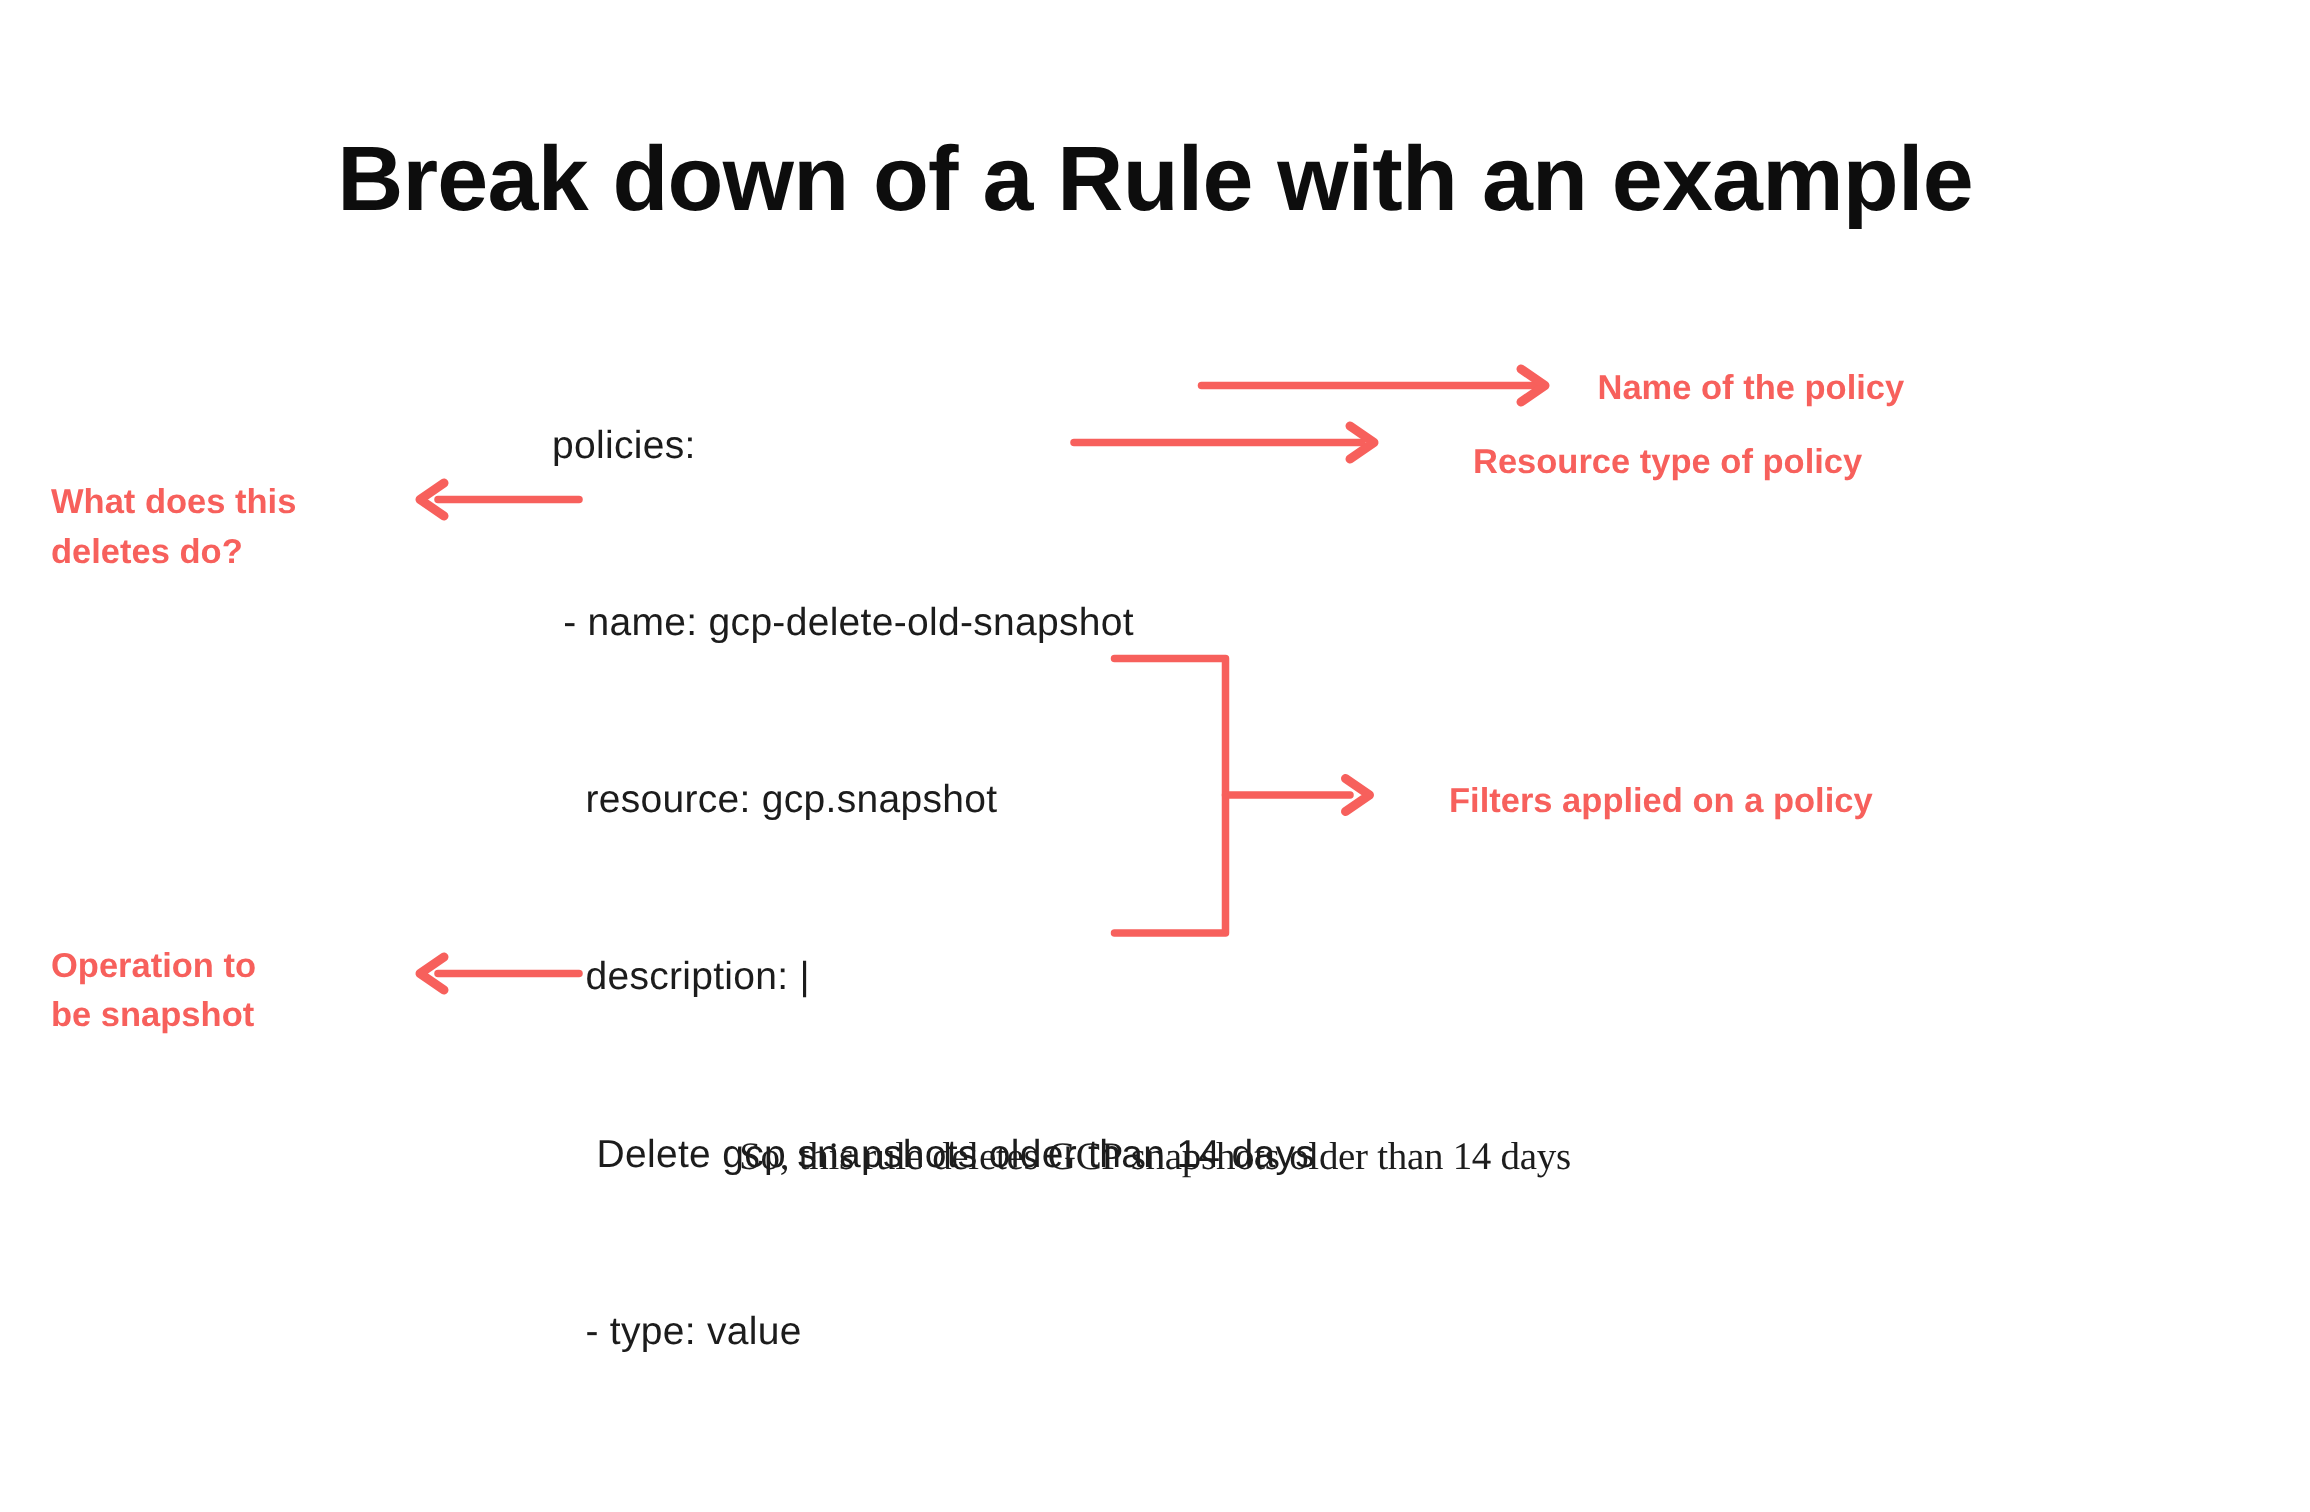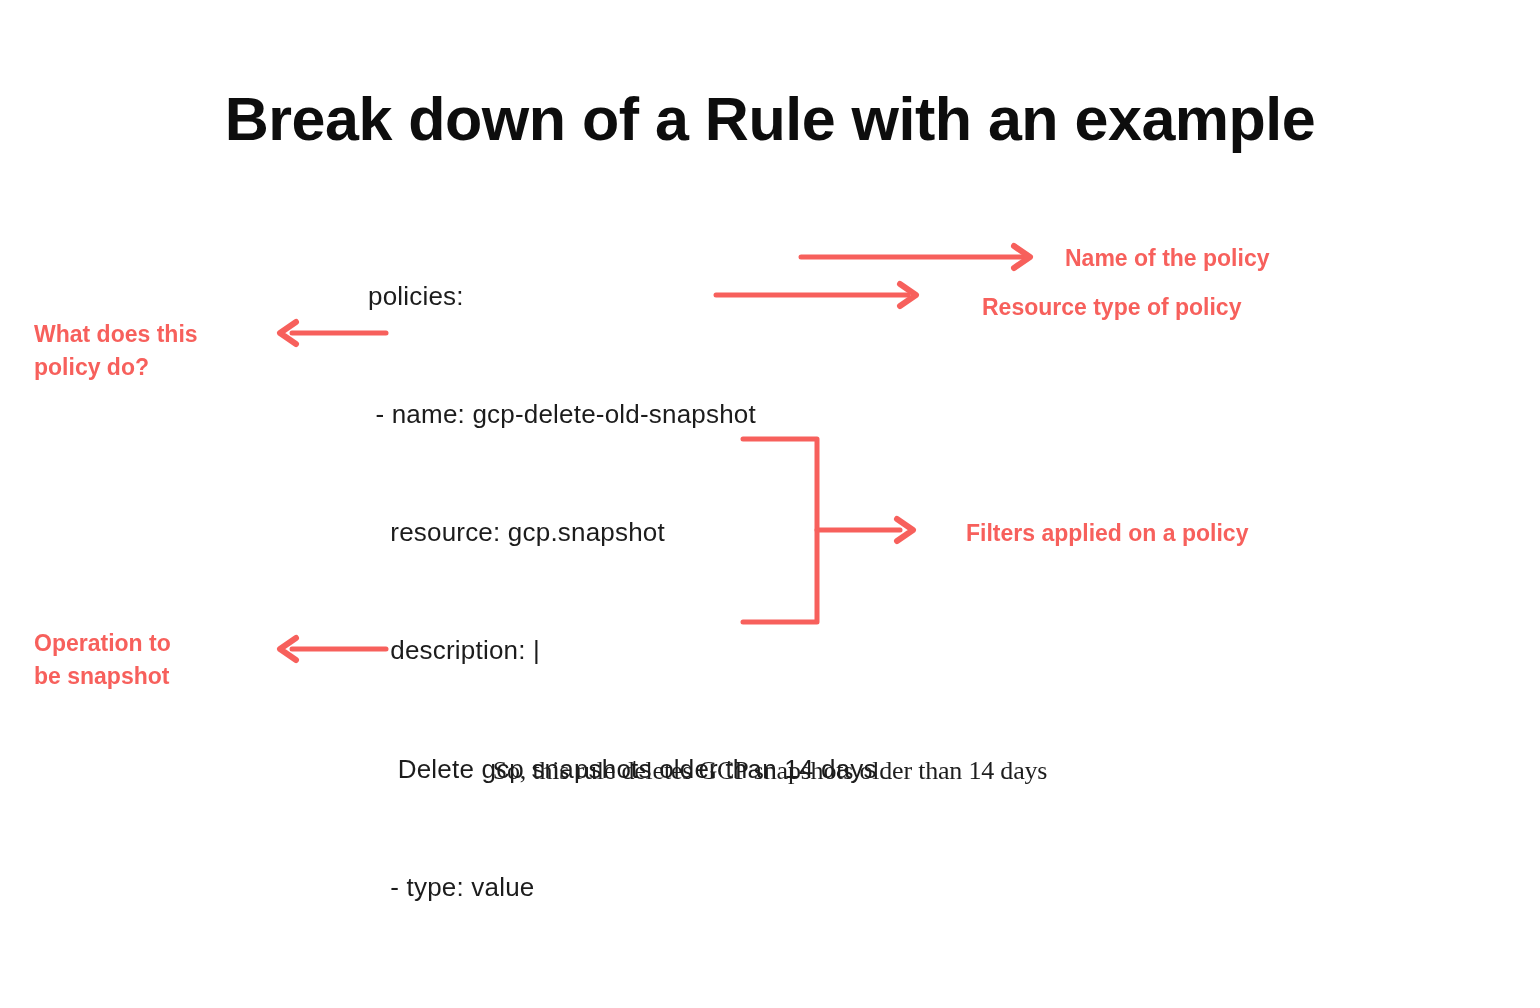--- a/index.html
+++ b/index.html
@@ -123,21 +123,21 @@
       <path class="head" d="M897 519 L913 530 L897 541"></path>
     </g>
     <g>
       <line x1="386" y1="649" x2="292" y2="649"></line>
       <path class="head" d="M296 638 L280 649 L296 660"></path>
     </g>
   </svg>
 
   <div class="ann two-line ann-what">
     <div>What does this</div>
-    <div>policy do?</div>
+    <div>deletes do?</div>
   </div>
 
   <div class="ann two-line ann-operation">
     <div>Operation to</div>
     <div>be snapshot</div>
   </div>
 
   <div class="ann ann-name">Name of the policy</div>
   <div class="ann ann-resource">Resource type of policy</div>
   <div class="ann ann-filters">Filters applied on a policy</div>

